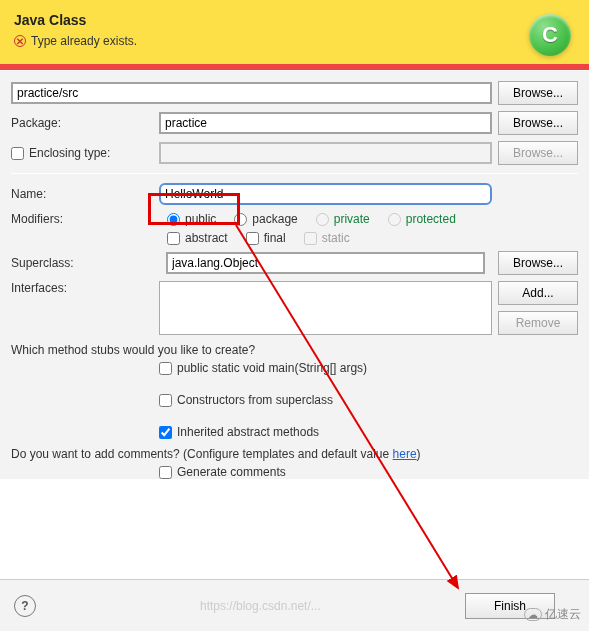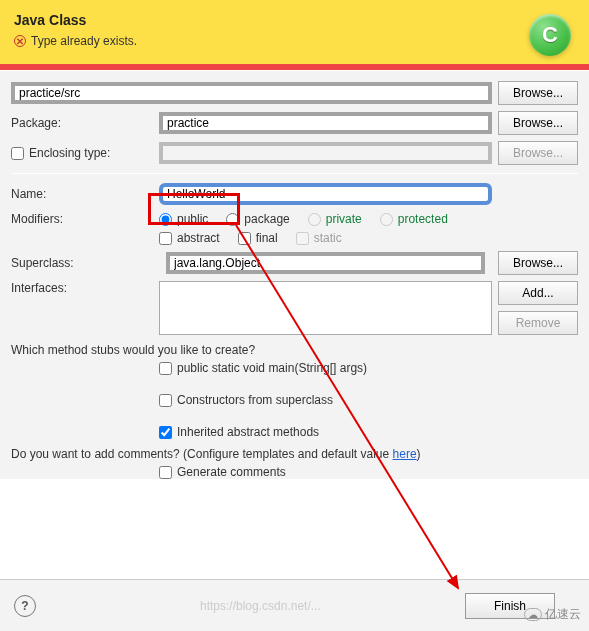--- a/index.html
+++ b/index.html
@@ -67,21 +67,21 @@
       align-items: center;
       margin-bottom: 6px;
       min-height: 24px;
     }
     .label-col { width: 148px; flex-shrink: 0; }
     .input-col { flex: 1; display: flex; align-items: center; }
     .btn-col { width: 80px; flex-shrink: 0; margin-left: 6px; }
     input[type="text"] {
       width: 100%;
       padding: 3px 4px;
-      border: 4px solid #a3a3a3;
+      border: 2px solid #a3a3a3;
       font-family: inherit;
       font-size: 12px;
       background: #fff;
       height: 22px;
     }
     input[type="text"]:disabled { background: #f3f3f3; border-color:#bbb; }
     .btn {
       width: 100%;
       height: 24px;
       background: linear-gradient(#fdfdfd, #e8e8e8);
@@ -211,21 +211,21 @@
 
   <div class="sep"></div>
 
   <div class="row">
     <div class="label-col">Name:</div>
     <div class="input-col" style="padding-right:86px;">
         <input type="text" style="border-color: rgb(90, 142, 216); border-radius: 6px;" value="HelloWorld">
       </div>
   </div>
 
-  <div class="row" style="align-items:flex-start;">
+  <div class="row" style="align-items:flex-start;gap:8px;">
     <div class="label-col">Modifiers:</div>
     <div class="input-col" style="flex-direction:column; align-items:flex-start; gap:5px;">
       <div class="modifiers-row">
         <label class="checkbox-label">
             <input type="radio" name="vis" checked="" style="">
             <span>public</span>
           </label>
         <label class="checkbox-label">
             <input type="radio" name="vis" style="">
             <span>package</span>

